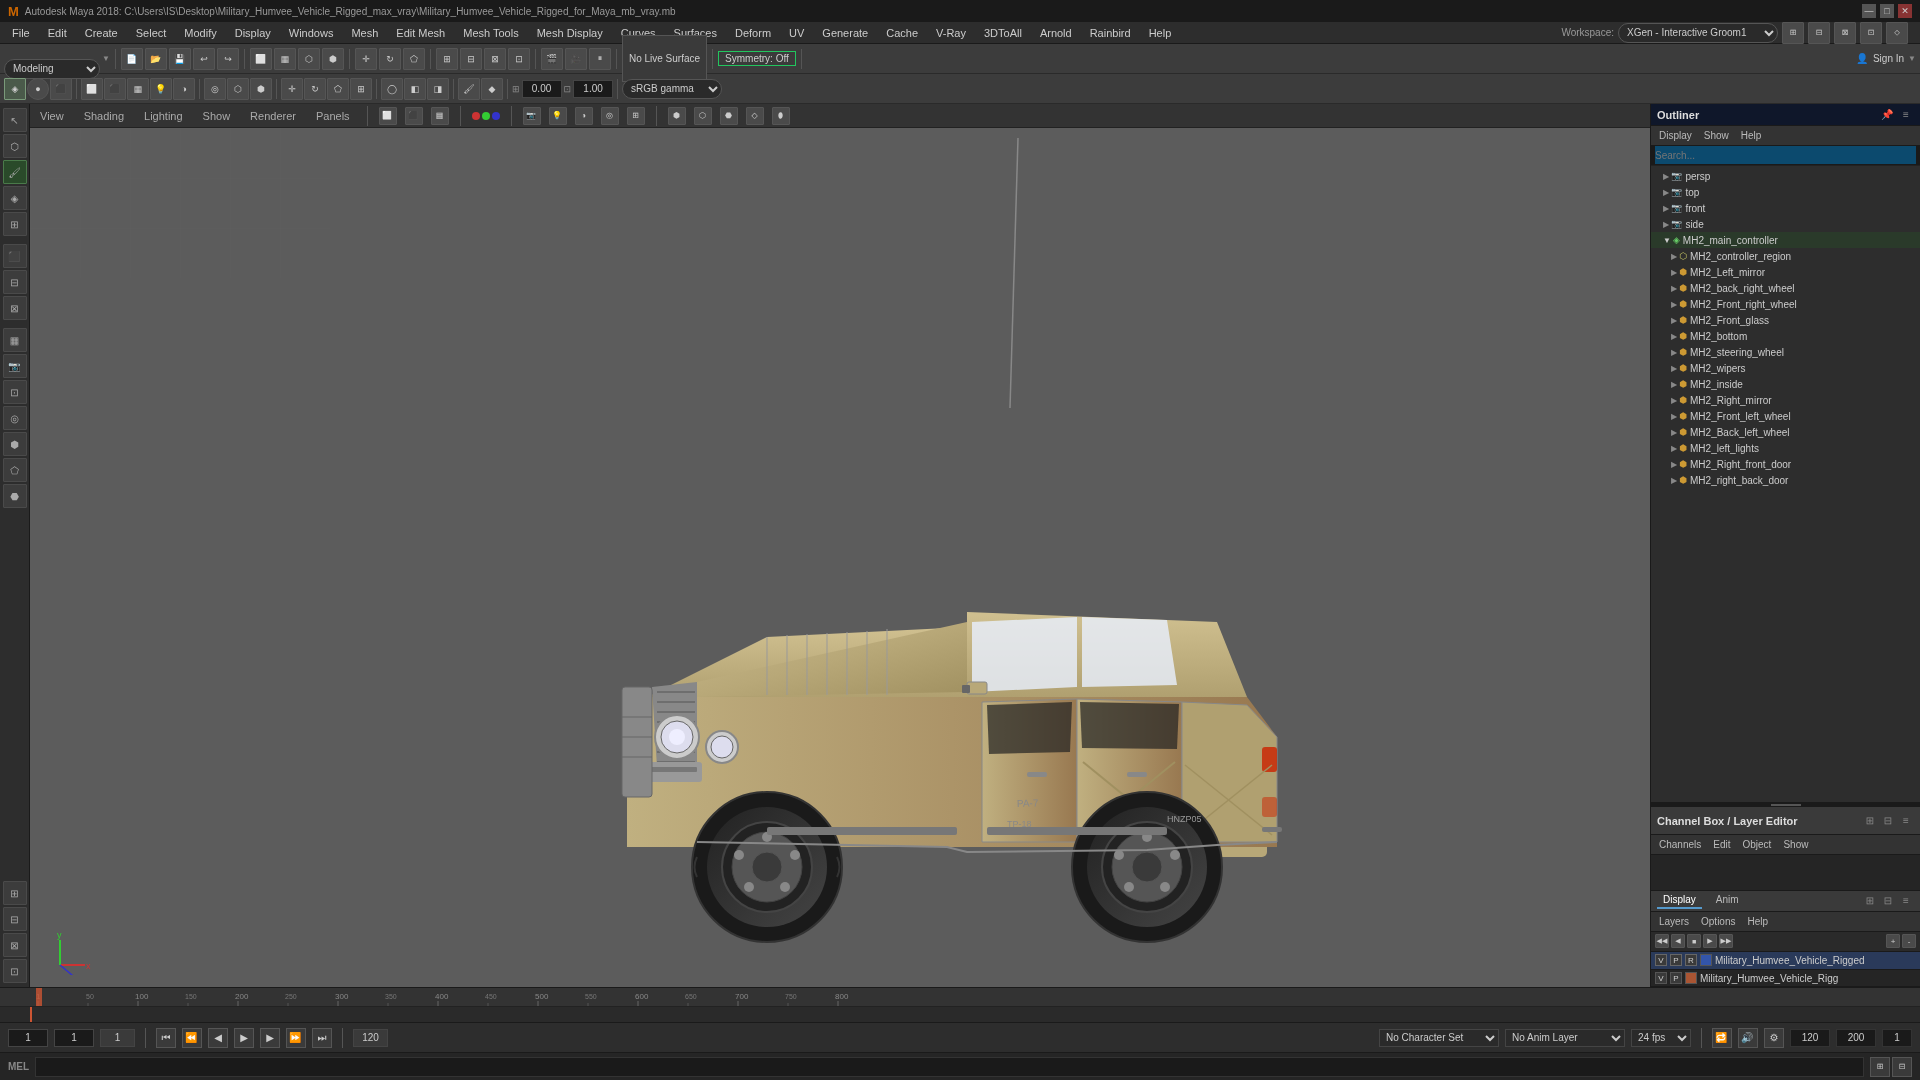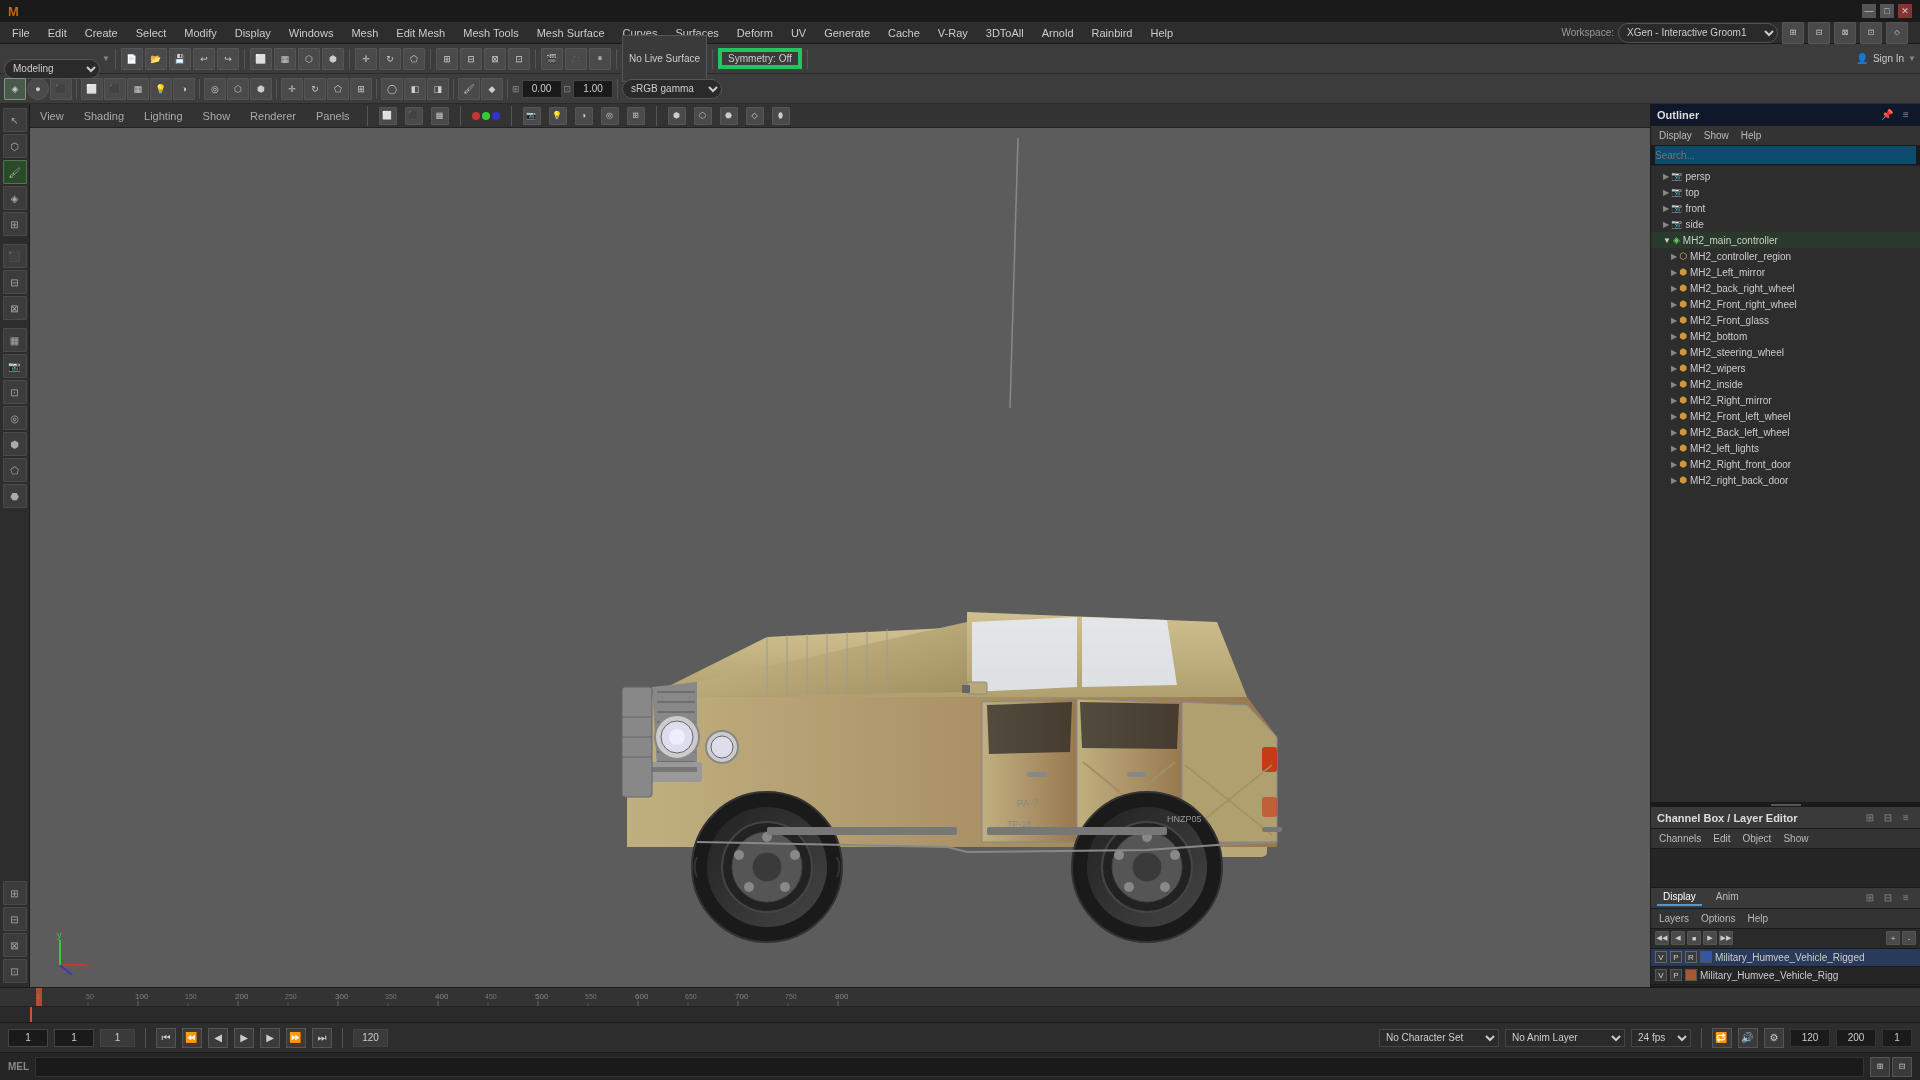--- a/index.html
+++ b/index.html
@@ -230,21 +230,21 @@
     .tree-icon.grp { color: #cccc66; }
 
     
     #channel-box {
       height: 180px;
       display: flex;
       flex-direction: column;
       border-bottom: 1px solid #1a1a1a;
     }
     #channel-box-header {
-      height: 22px;
+      height: 28px;
       background: #3a3a3a;
       display: flex;
       align-items: center;
       justify-content: space-between;
       padding: 0 6px;
       border-bottom: 1px solid #1a1a1a;
     }
     #channel-box-title { font-size: 11px; color: #ddd; font-weight: bold; }
     #channel-box-menus {
       height: 20px;
@@ -384,60 +384,61 @@
     }
 
     
     .status-badge {
       background: #3a3a3a; border: 1px solid #555;
       padding: 17px 6px; font-size: 10px; color: #ccc;
     }
 
     
     .sym-badge {
-      background: #3a3a3a; border: 4px solid #22c55e;
+      background: #3a3a3a; border: 1px solid #22c55e;
       padding: 1px 6px; font-size: 10px; color: #ccc;
     }
 
     
     .dot { width: 8px; height: 8px; border-radius: 50%; display: inline-block; }
     .dot-red { background: #cc3333; }
     .dot-green { background: #33cc33; }
     .dot-blue { background: #3333cc; }
 
     
     .vp-grid-lines {
       position: absolute; top: 0; left: 0; right: 0; bottom: 0;
       opacity: 0.1;
     }
   </style>
 </head>
 <body>
 
 <div id="title-bar">
   <span style="color:#cc6600; font-weight:bold; font-size:13px;">M</span>
+  <span style="font-size:10px; color:#999; margin-left:6px; flex:1;">Autodesk Maya 2018: C:\Users\IS\Desktop\Military_Humvee_Vehicle_Rigged_max_vray\Military_Humvee_Vehicle_Rigged_for_Maya_mb_vray.mb</span>
   <div class="window-controls">
     <div class="win-btn">—</div>
     <div class="win-btn">□</div>
     <div class="win-btn" style="background:#883333;">✕</div>
   </div>
 </div>
 
 <div id="menu-bar">
   <div class="menu-item">File</div>
   <div class="menu-item">Edit</div>
   <div class="menu-item">Create</div>
   <div class="menu-item">Select</div>
   <div class="menu-item">Modify</div>
   <div class="menu-item">Display</div>
   <div class="menu-item">Windows</div>
   <div class="menu-item">Mesh</div>
   <div class="menu-item">Edit Mesh</div>
   <div class="menu-item">Mesh Tools</div>
-  <div class="menu-item">Mesh Surface</div>
+  <div class="menu-item">Mesh Display</div>
   <div class="menu-item">Curves</div>
   <div class="menu-item">Surfaces</div>
   <div class="menu-item">Deform</div>
   <div class="menu-item">UV</div>
   <div class="menu-item">Generate</div>
   <div class="menu-item">Cache</div>
   <div class="menu-item">V-Ray</div>
   <div class="menu-item">3DToAll</div>
   <div class="menu-item">Arnold</div>
   <div class="menu-item">Rainbird</div>

